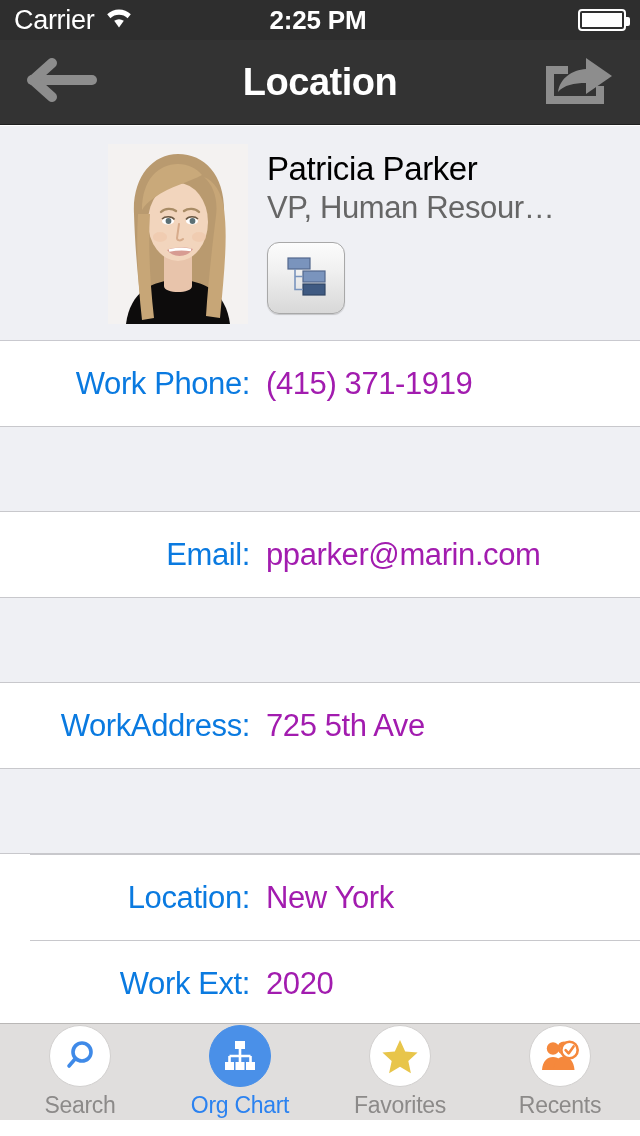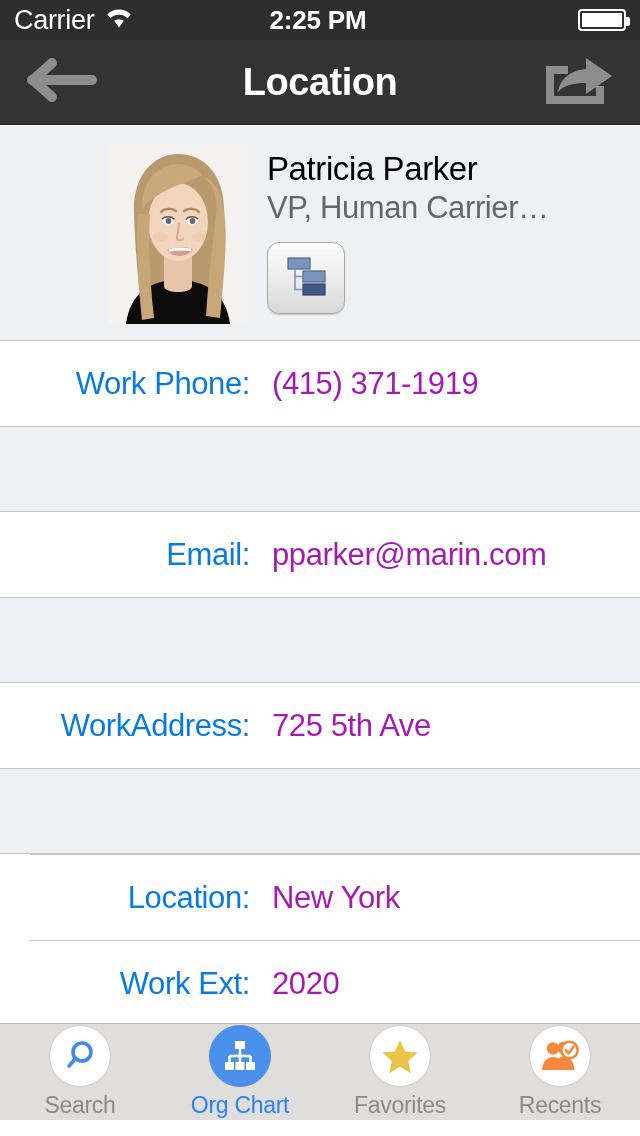--- a/index.html
+++ b/index.html
@@ -67,21 +67,21 @@
     margin-top:14px; width:78px; height:72px; border-radius:12px;
     border:1px solid #a8a8a8;
     background:linear-gradient(180deg,#fcfcfc 0%, #f0f0f0 40%, #d8d8d8 100%);
     box-shadow:0 1px 1px rgba(0,0,0,0.18);
     display:flex; align-items:center; justify-content:center;
   }
 
   
   .row {
     background:#ffffff; height:85px; display:flex; align-items:center;
-    font-size:31px; letter-spacing:-0.4px;gap:6px;
+    font-size:31px; letter-spacing:-0.4px;
   }
   .row .lbl { color:#0a7ae0; width:250px; text-align:right; }
   .row .val { color:#a21caf; padding-left:16px; }
   .sep-line { height:1px; background:#c8c8cc; }
   .sep-line.inset { margin-left:30px; }
   .gap {
     background:#eff0f4; height:86px;
     border-top:1px solid #c8c8cc; border-bottom:1px solid #c8c8cc;
   }
 
@@ -177,21 +177,21 @@
 
           <path d="M59 106 C66 103 78 103 85 105 C79 114 65 114 59 106 Z" fill="#d79b92"></path>
           <path d="M61 106.5 C68 105 78 105 83 106" stroke="#ffffff" stroke-width="2.6" fill="none"></path>
 
           <ellipse cx="52" cy="93" rx="7" ry="5" fill="#eec4a8" opacity="0.55"></ellipse>
           <ellipse cx="91" cy="93" rx="7" ry="5" fill="#eec4a8" opacity="0.55"></ellipse>
         </svg>
       </div>
       <div class="profile-text">
         <div class="p-name">Patricia Parker</div>
-        <div class="p-title">VP, Human Carrier…</div>
+        <div class="p-title">VP, Human Resour…</div>
         <div class="orgbtn">
           <span>
             <svg width="44" height="42" viewBox="0 0 44 42">
               <rect x="4" y="3" width="22" height="11" fill="#7a94bd" stroke="#53688d" stroke-width="1.2"></rect>
               <rect x="19" y="16" width="22" height="11" fill="#7a94bd" stroke="#53688d" stroke-width="1.2"></rect>
               <rect x="19" y="29" width="22" height="11" fill="#3f5a82" stroke="#2f4565" stroke-width="1.2"></rect>
               <path d="M11 14 L11 34.5 L19 34.5 M11 21.5 L19 21.5" stroke="#7a94bd" stroke-width="1.6" fill="none"></path>
             </svg>
           </span>
         </div>

